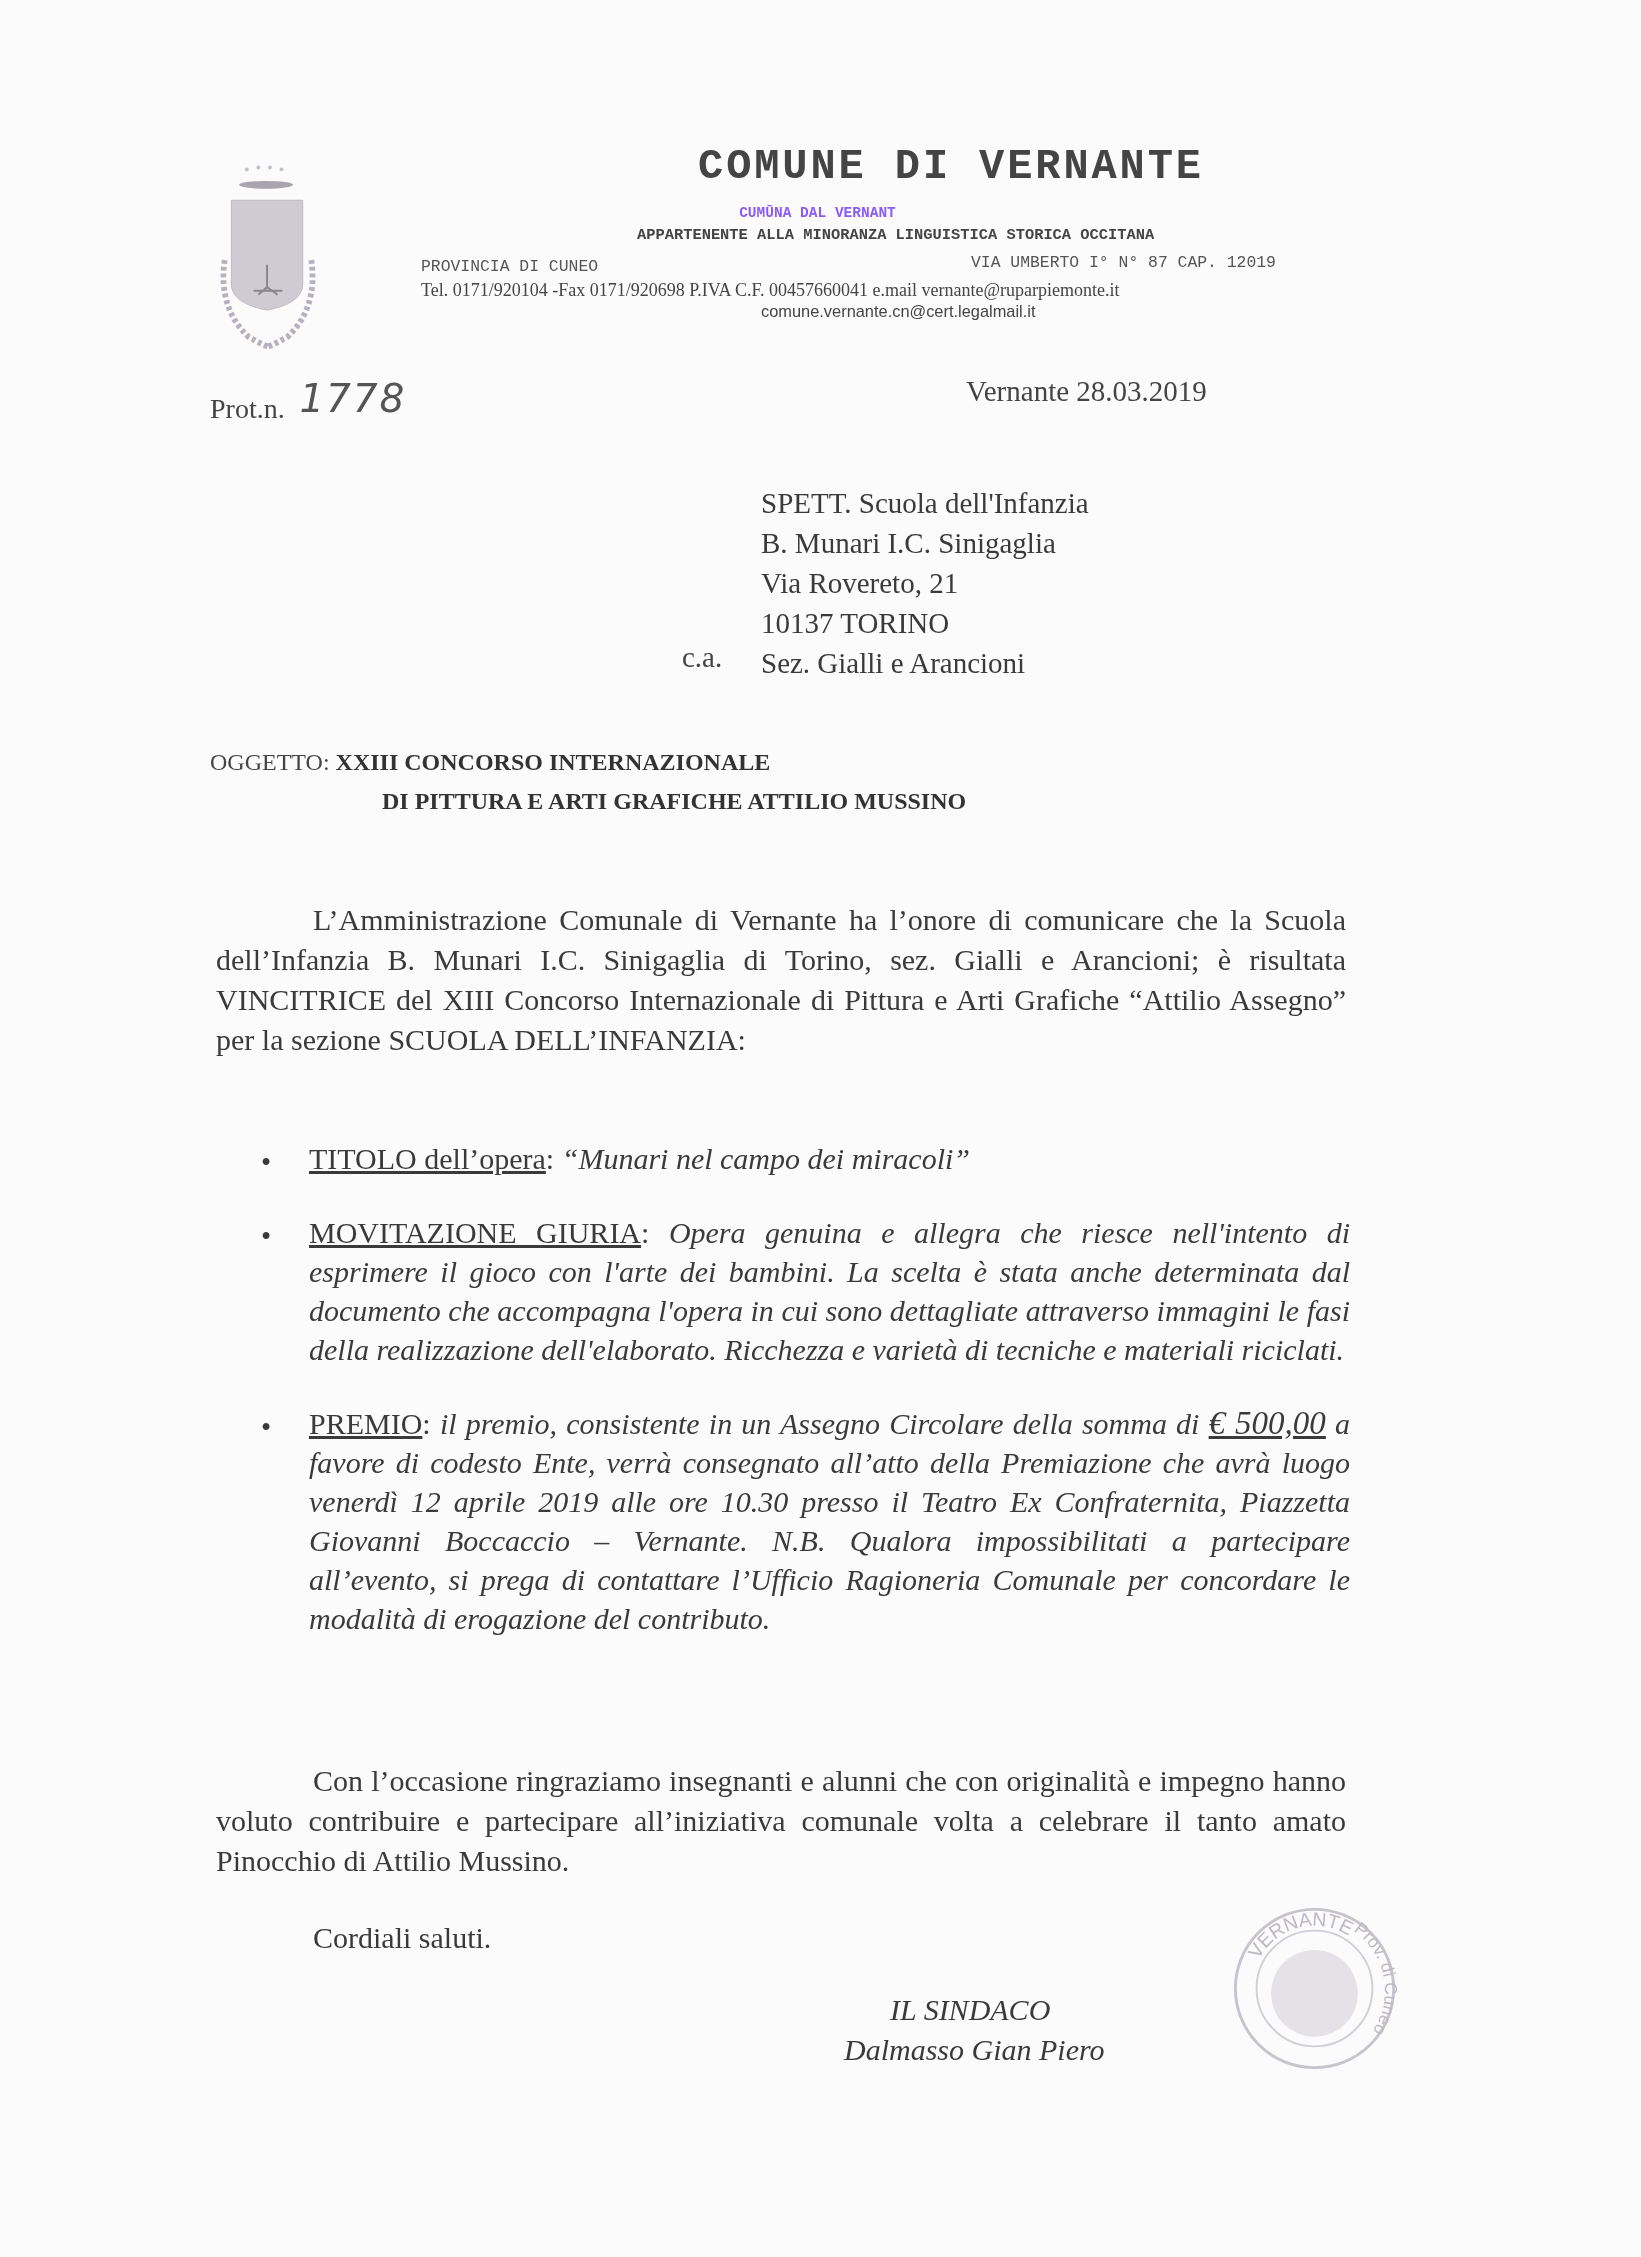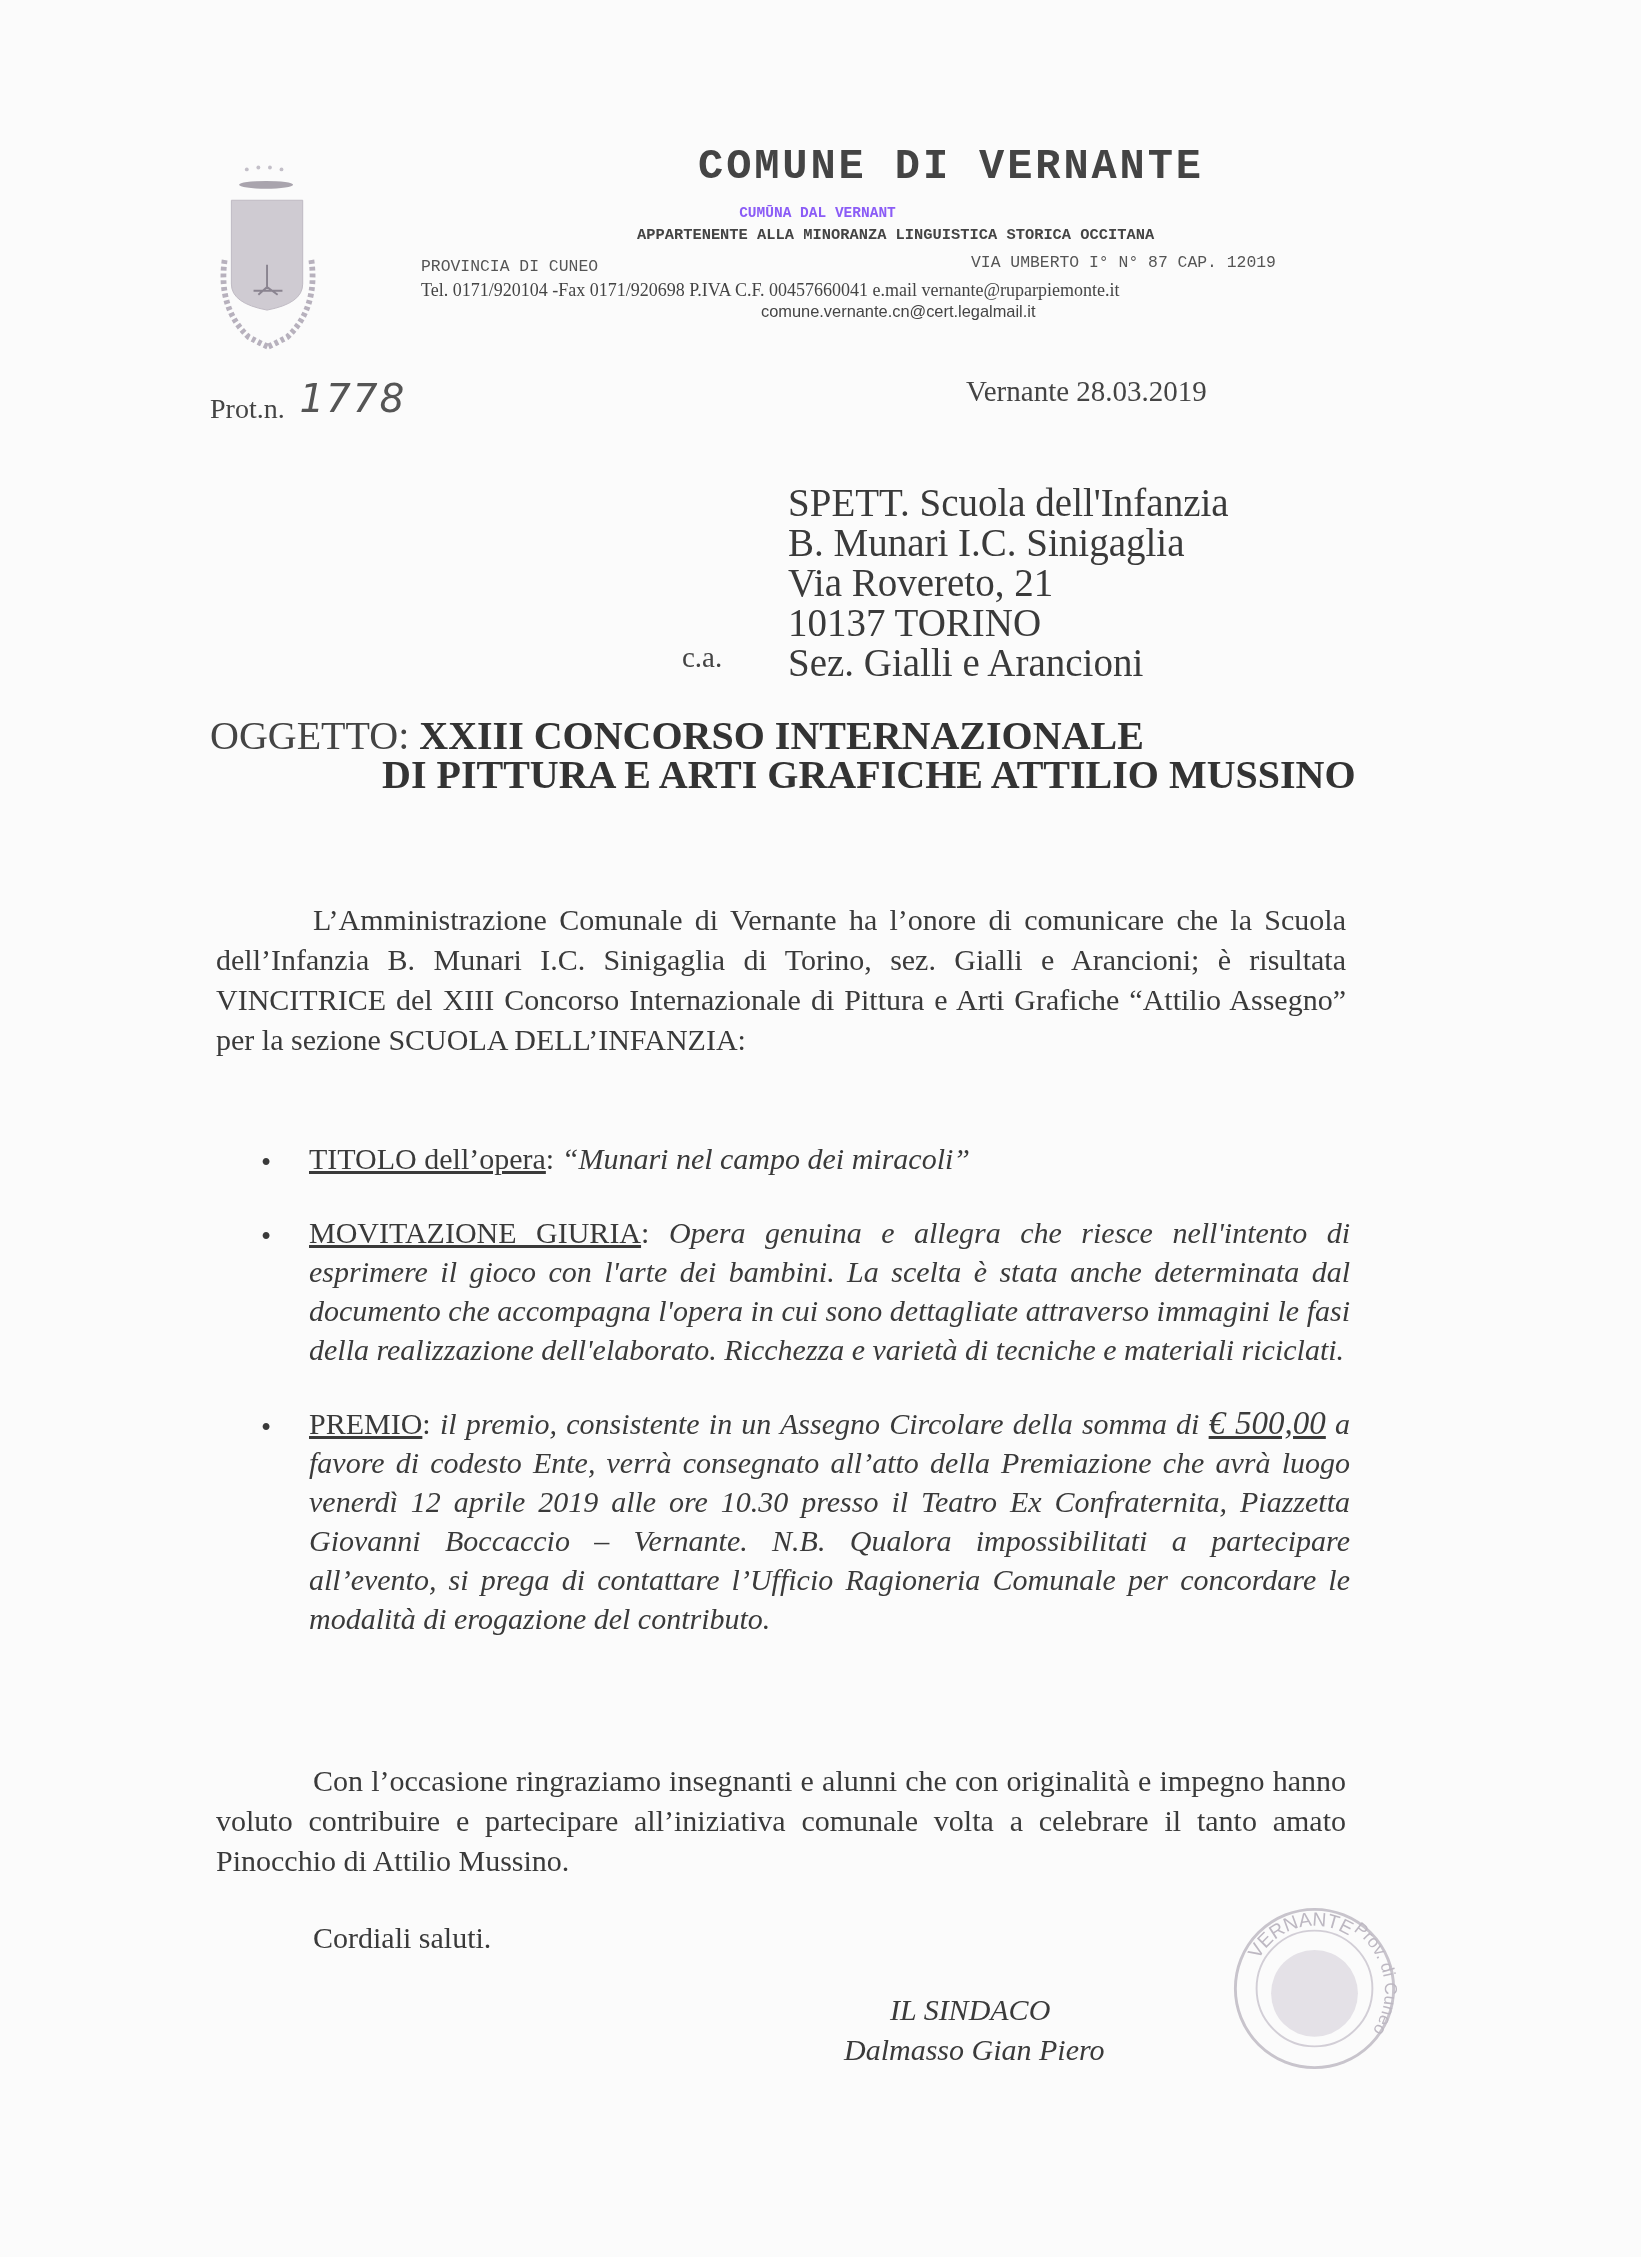--- a/index.html
+++ b/index.html
@@ -16,23 +16,23 @@
     .title { left: 0; width: 1641px; top: 143px; padding-left: 261px; box-sizing: border-box; text-align: center; font-size: 42px; font-weight: bold; letter-spacing: 2.9px; color: #444; }
     .sub1 { left: 0; width: 1374px; top: 205px; padding-left: 261px; box-sizing: border-box; text-align: center; font-size: 14.5px; font-weight: bold; color: #8b5cf6; }
     .sub2 { left: 637px; top: 226px; font-size: 15.4px; font-weight: bold; color: #444; }
     .prov { left: 421px; top: 257px; font-size: 16.4px; color: #555; }
     .via { left: 971px; top: 253px; font-size: 16.4px; color: #555; }
     .contacts { left: 421px; top: 280px; font-size: 18px; color: #444; }
     .pec { left: 761px; top: 302px; font-size: 16.4px; color: #444; }
     .prot { left: 210px; top: 382px; font-size: 28px; color: #444; }
     .prot-num { font-family: "DejaVu Sans", sans-serif; font-style: italic; font-size: 39px; font-weight: 200; letter-spacing: 1.9px; color: #555; margin-left: 7.7px; position: relative; top: -5.8px; }
     .place-date { left: 966px; top: 375px; font-size: 29px; color: #444; }
-    .addressee { left: 788px; top: 483px; font-size: 39px; line-height: 40px; color: #3a3a3a; }
+    .addressee { left: 761px; top: 483px; font-size: 29px; line-height: 40px; color: #3a3a3a; }
     .ca { left: 682px; top: 641px; font-size: 29px; color: #444; }
-    .subject { left: 210px; top: 716px; font-size: 40px; line-height: 39px; }
+    .subject { left: 210px; top: 743px; font-size: 24px; line-height: 39px; }
     .subject .label { color: #444; }
     .subject .bold { font-weight: bold; color: #333; }
     .subject .l2 { padding-left: 172px; font-weight: bold; color: #333; }
     .para { left: 216px; width: 1130px; font-size: 30px; line-height: 40px; text-align: justify; color: #3a3a3a; }
     .para.indent { text-indent: 97px; }
     .p1 { top: 900px; }
     .bullets { left: 261px; width: 1089px; top: 1139px; }
     .bullet { position: relative; padding-left: 48px; font-size: 30px; line-height: 39px; text-align: justify; color: #3a3a3a; margin-bottom: 35px; }
     .bullet .dot { position: absolute; left: 0; top: 3.9px; font-size: 29px; }
     .bullet .key { text-decoration: underline; }

